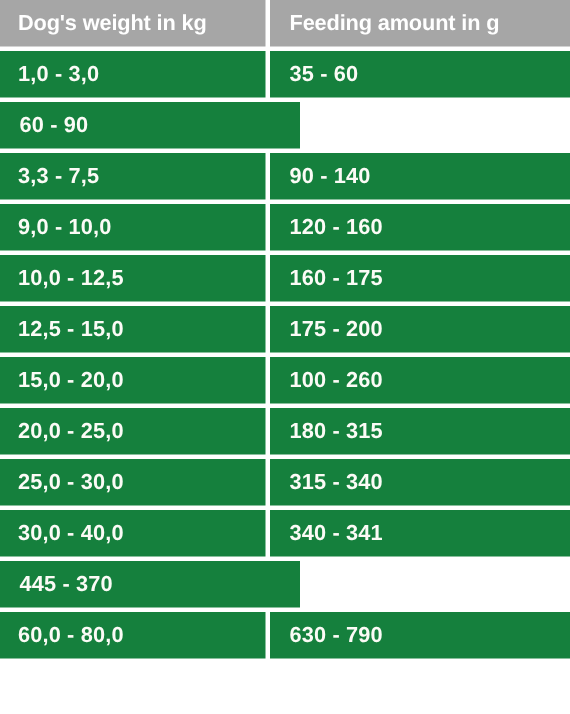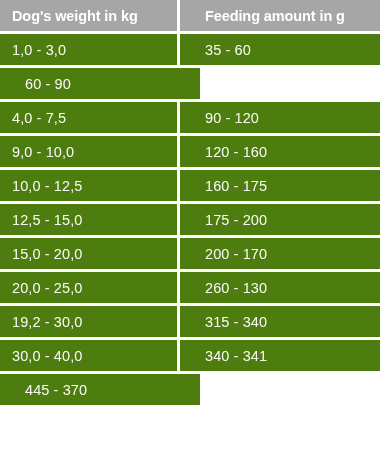--- a/index.html
+++ b/index.html
@@ -41,39 +41,39 @@
 
   
   .col-1 {
     width: 177px;
     padding-left: 12px;
     padding-right: 6px;
     margin-right: 3px;
   }
   .col-2 {
     width: 200px;
-    padding-left: 25px;
+    padding-left: 13px;
     padding-right: 6px;
   }
 
   
   .header-row .cell {
     background: #a6a6a6;
     color: #ffffff;
     font-weight: bold;
     font-size: 14.5px;
     font-stretch: condensed;
     letter-spacing: -0.1px;
   }
 
   
   .body-row .cell {
-    background: #4d7c0f;
+    background: #15803d;
     color: #fbfbf6;
-    font-weight: normal;
+    font-weight: bold;
     font-size: 14.5px;
     letter-spacing: 0.1px;
   }
 </style>
 </head>
 <body>
 
 <div class="feeding-table">
 
   <div class="row header-row">
@@ -83,49 +83,53 @@
 
   <div id="table-body">
       <div class="row body-row">
         <div class="cell col-1">1,0 - 3,0</div>
         <div class="cell col-2">35 - 60</div>
       </div>
       <div class="row body-row">
         <div class="cell col-2">60 - 90</div>
       </div>
       <div class="row body-row">
-        <div class="cell col-1">4,0 - 7,5</div>
-        <div class="cell col-2">90 - 120</div>
+        <div class="cell col-1">3,3 - 7,5</div>
+        <div class="cell col-2">90 - 140</div>
       </div>
       <div class="row body-row">
         <div class="cell col-1">9,0 - 10,0</div>
         <div class="cell col-2">120 - 160</div>
       </div>
       <div class="row body-row">
         <div class="cell col-1">10,0 - 12,5</div>
         <div class="cell col-2">160 - 175</div>
       </div>
       <div class="row body-row">
         <div class="cell col-1">12,5 - 15,0</div>
         <div class="cell col-2">175 - 200</div>
       </div>
       <div class="row body-row">
         <div class="cell col-1">15,0 - 20,0</div>
-        <div class="cell col-2">200 - 170</div>
+        <div class="cell col-2">100 - 260</div>
       </div>
       <div class="row body-row">
         <div class="cell col-1">20,0 - 25,0</div>
-        <div class="cell col-2">260 - 130</div>
+        <div class="cell col-2">180 - 315</div>
       </div>
       <div class="row body-row">
-        <div class="cell col-1">19,2 - 30,0</div>
+        <div class="cell col-1">25,0 - 30,0</div>
         <div class="cell col-2">315 - 340</div>
       </div>
       <div class="row body-row">
         <div class="cell col-1">30,0 - 40,0</div>
         <div class="cell col-2">340 - 341</div>
       </div>
       <div class="row body-row">
         <div class="cell col-2">445 - 370</div>
       </div>
+      <div class="row body-row">
+        <div class="cell col-1">60,0 - 80,0</div>
+        <div class="cell col-2">630 - 790</div>
+      </div>
     </div>
 
 </div>
 
 </body></html>

